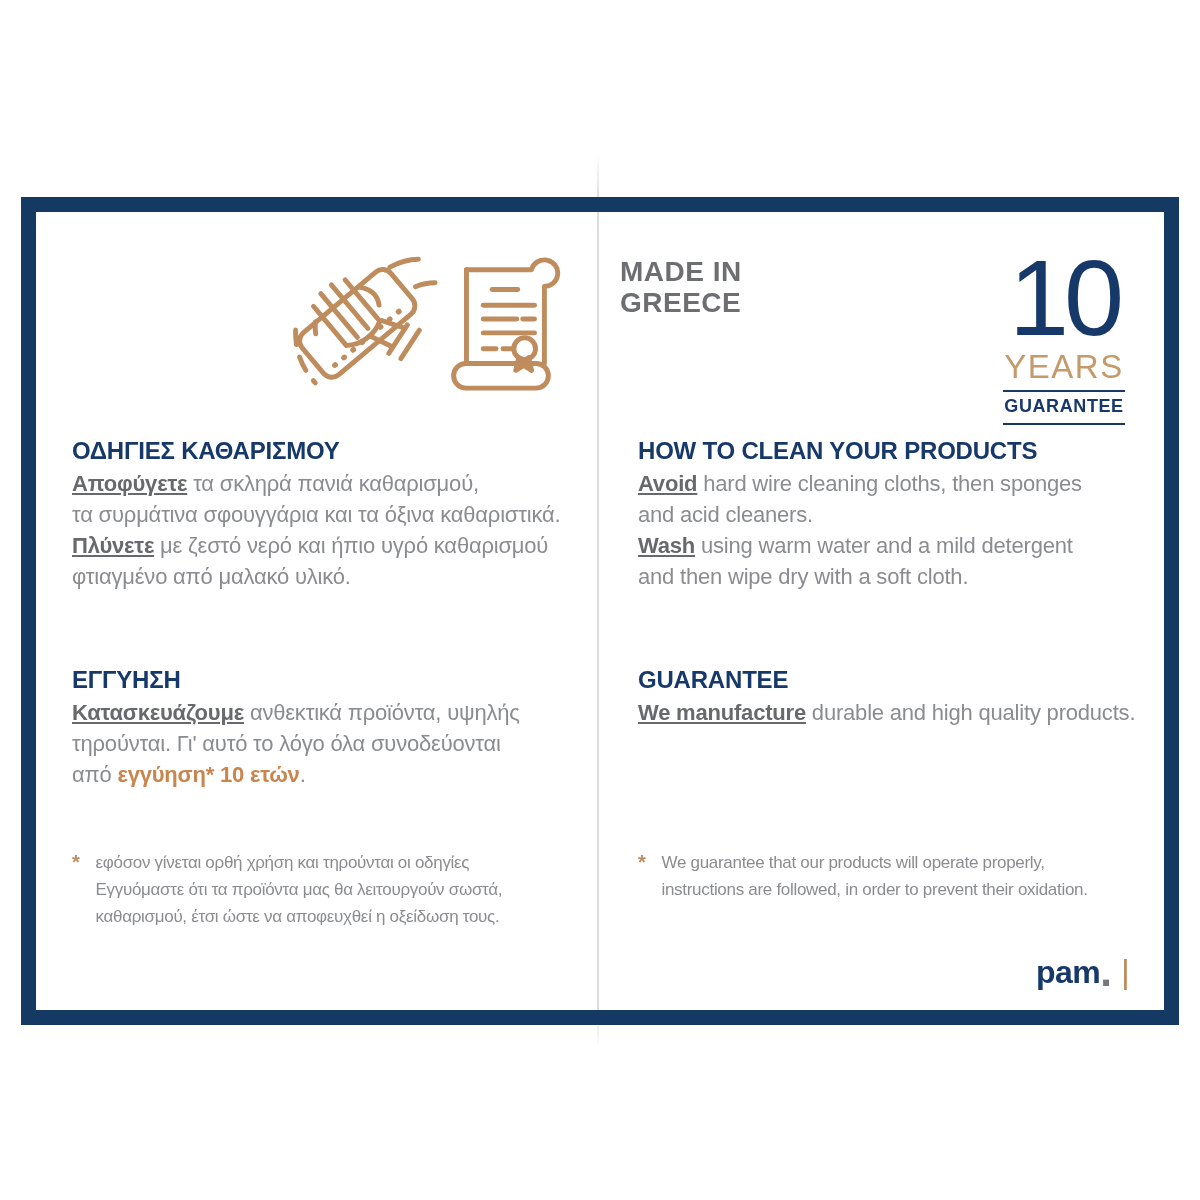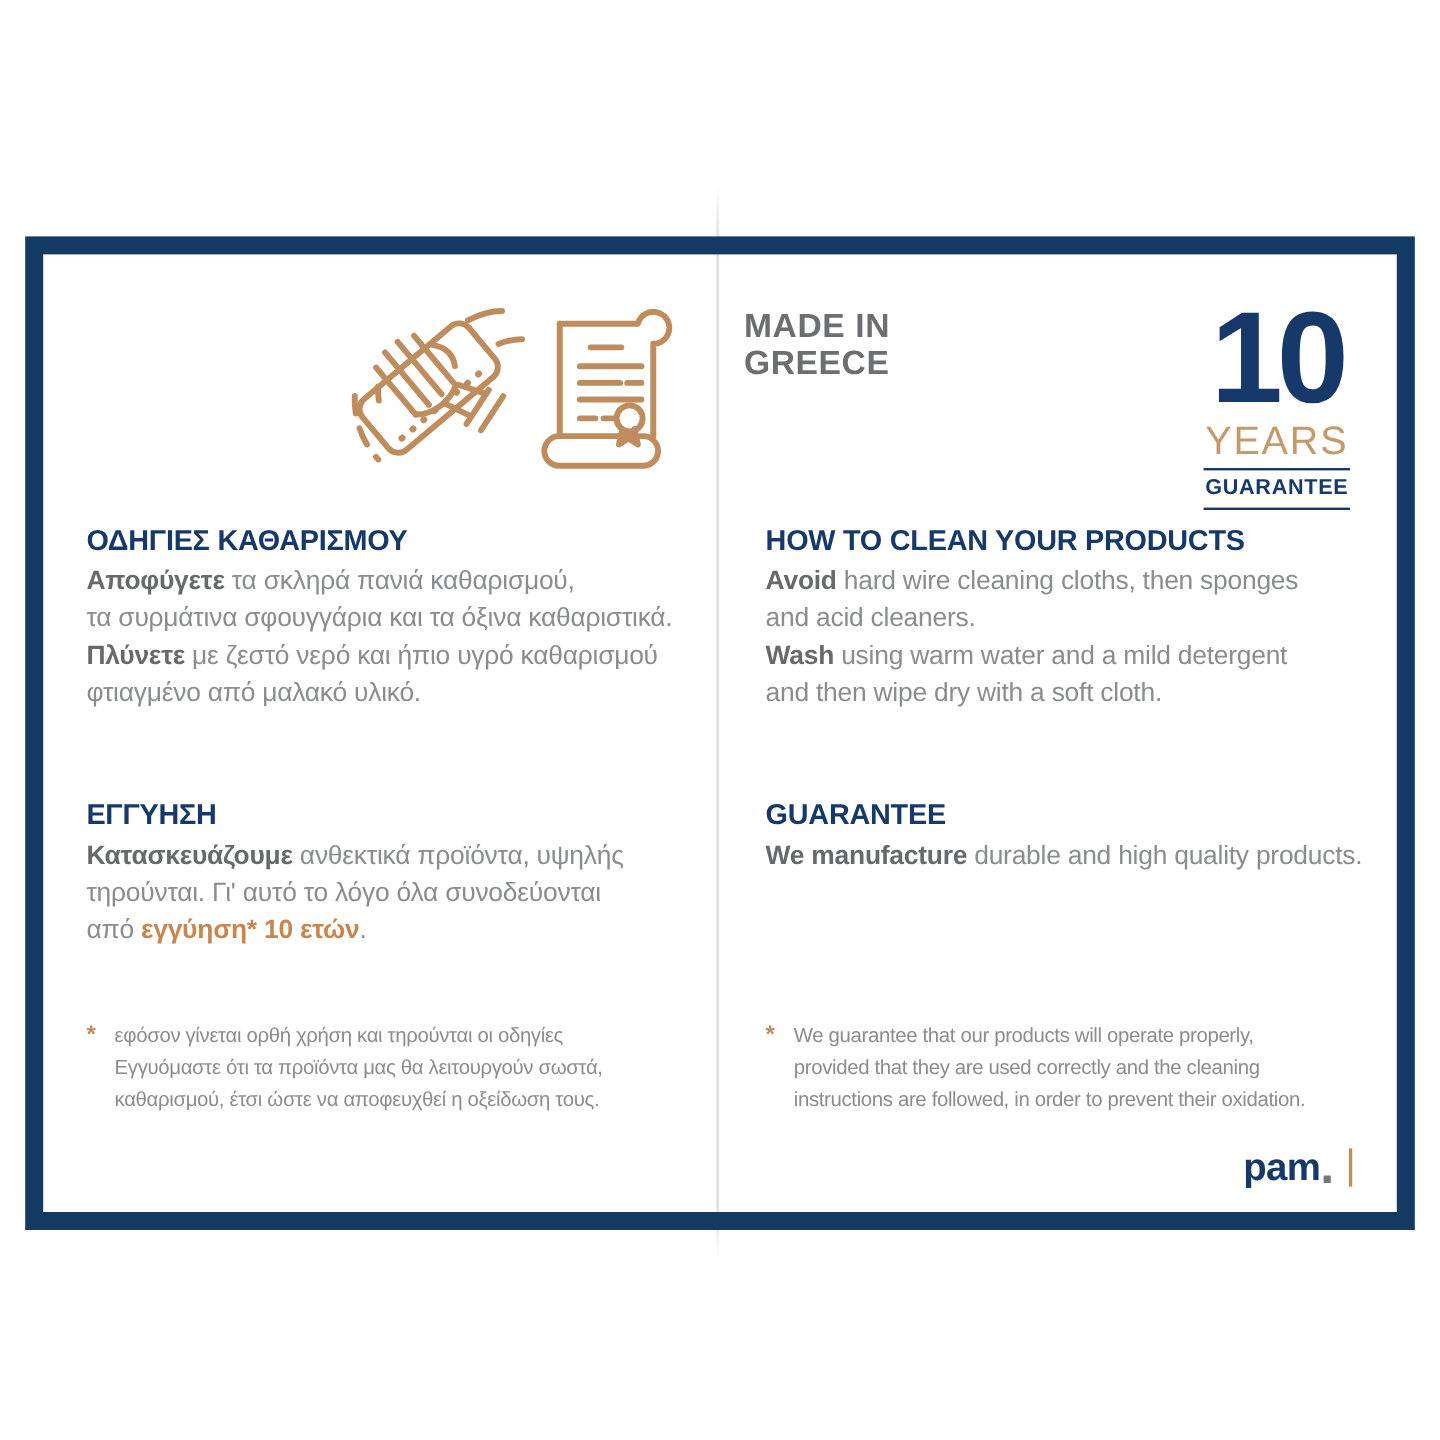--- a/index.html
+++ b/index.html
@@ -35,35 +35,35 @@
 
   
   #icon-clean{left:276px;top:246px;}
   #icon-cert{left:432px;top:250px;}
 
   #made-in{left:620px;top:256px;font-size:28px;font-weight:700;color:var(--gray-made);
     line-height:31px;letter-spacing:0.5px;}
 
   
   #badge{left:1003px;top:254px;width:122px;text-align:center;}
-  .badge-num{font-size:108px;line-height:0.82;font-weight:700;color:var(--navy);letter-spacing:-5px;}
+  .badge-num{font-size:108px;line-height:0.82;font-weight:400;color:var(--navy);letter-spacing:-5px;}
   .badge-years{font-size:33px;line-height:34px;color:var(--tan-years);letter-spacing:1.5px;margin-top:7px;}
   .badge-rule{height:2px;background:var(--navy);margin-top:6px;}
   .badge-label{font-size:18px;line-height:22px;font-weight:700;color:var(--navy);letter-spacing:0.6px;margin-top:3px;}
 
   
   .col-heading{font-size:24px;font-weight:700;color:var(--navy);letter-spacing:-0.2px;white-space:nowrap;text-align:center;}
   #l-h1{left:72px;top:437px;} #r-h1{left:638px;top:437px;}
   #l-h2{left:72px;top:666px;} #r-h2{left:638px;top:666px;}
 
   .body-block{font-size:22px;color:var(--gray-body);letter-spacing:-0.2px;}
   .body-block .line{line-height:31px;white-space:nowrap;}
   #l-b1{left:72px;top:468px;} #r-b1{left:638px;top:468px;}
   #l-b2{left:72px;top:697px;} #r-b2{left:638px;top:697px;}
-  .lead{font-weight:700;color:var(--gray-lead);}
+  .lead{font-weight:700;color:var(--gray-lead);text-decoration:underline;}
   .accent{font-weight:700;color:var(--tan-accent);}
 
   .footnote{display:flex;gap:16px;font-size:17px;color:var(--gray-body);letter-spacing:-0.3px;}
   .footnote .fn-mark{font-size:20px;font-weight:700;color:var(--tan);line-height:27px;}
   .footnote .line{line-height:27px;white-space:nowrap;}
   #l-fn{left:72px;top:849px;} #r-fn{left:638px;top:849px;}
 
   
   #logo{left:1036px;top:950px;display:flex;align-items:flex-start;}
   .logo-word{font-size:32px;font-weight:700;color:var(--navy);letter-spacing:-0.5px;line-height:44px;}
@@ -169,21 +169,20 @@
 
   <div class="abs col-heading" id="r-h2">GUARANTEE</div>
   <div class="abs body-block" id="r-b2">
       <div class="line"><span class="lead">We manufacture</span><span> durable and high quality products.</span></div>
     </div>
 
   <div class="abs footnote" id="r-fn">
     <span class="fn-mark">*</span>
     <div>
         <div class="line"><span>We guarantee that our products will operate properly,</span></div>
-        <div class="line"><span>provided that they are used correctly and the cleaning</span></div>
         <div class="line"><span>instructions are followed, in order to prevent their oxidation.</span></div>
       </div>
   </div>
 
   <div class="abs" id="logo">
     <span class="logo-word">pam</span>
     <span class="logo-dot">.</span>
     <span class="logo-cursor">|</span>
   </div>
 

